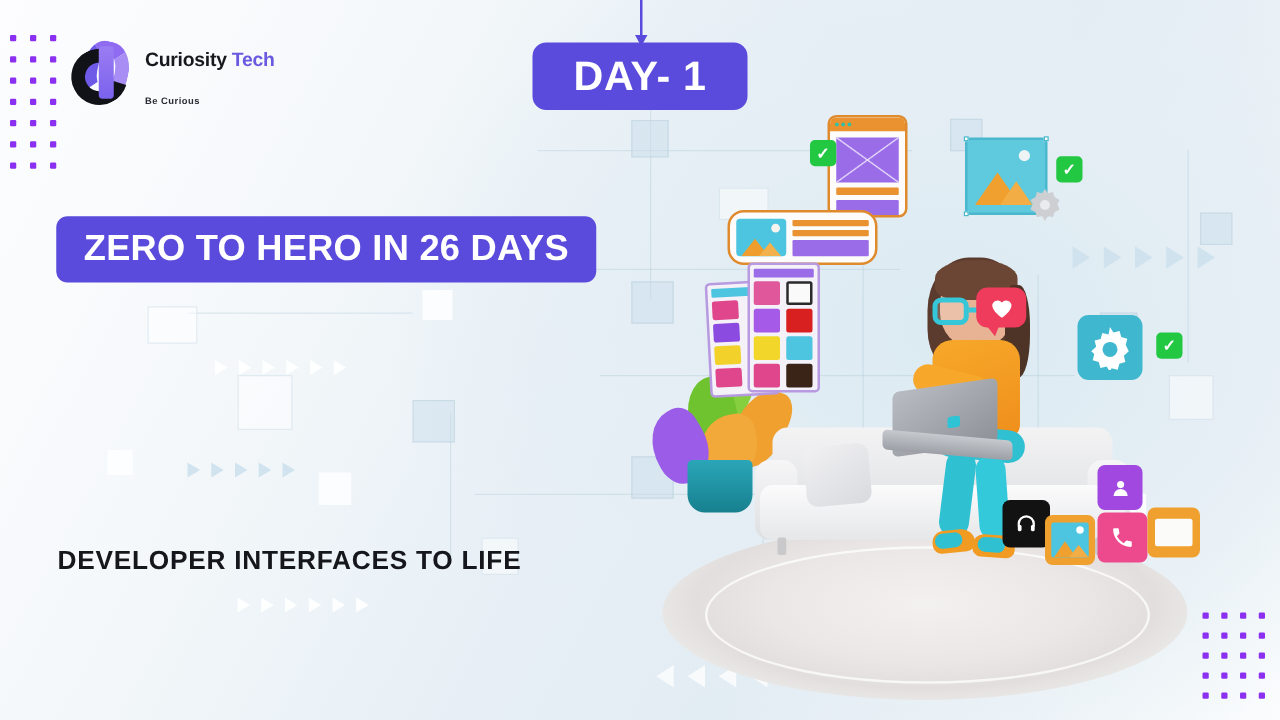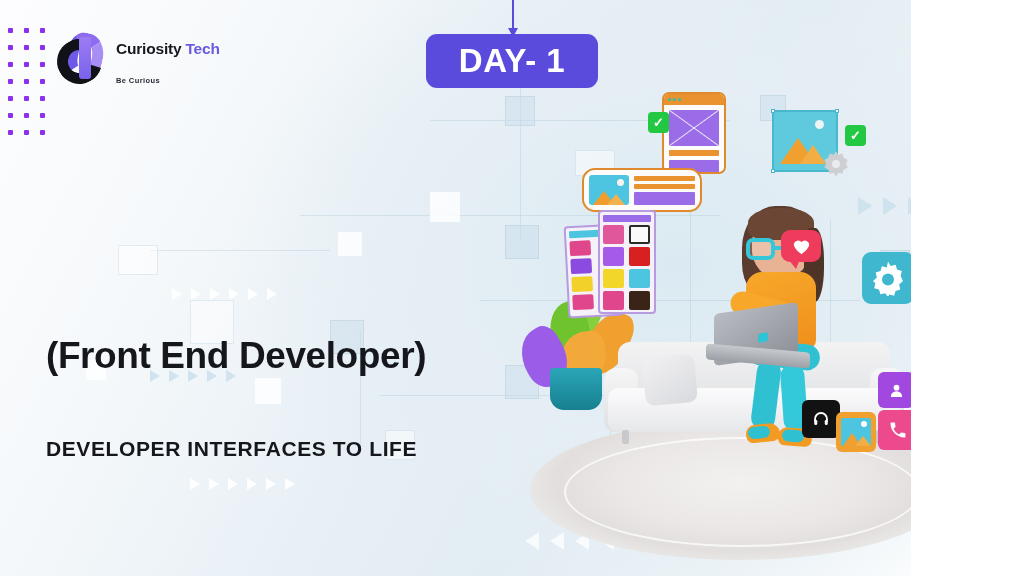--- a/index.html
+++ b/index.html
@@ -3,21 +3,21 @@
 <meta charset="utf-8">
 <style>
   * { margin:0; padding:0; box-sizing:border-box; }
   html,body { width:1024px; height:576px; overflow:hidden; }
   body {
     font-family:"Liberation Sans", sans-serif;
     background:#ffffff;
     position:relative;
   }
   .stage {
-    position:absolute; inset:0; width:911px; height:576px; overflow:hidden;
+    position:absolute; inset:0; width:1024px; height:576px; overflow:hidden;
     background:
       radial-gradient(ellipse 620px 500px at 74% 46%, #dbeaf2 0%, #e4eef4 35%, rgba(238,244,248,0) 72%),
       linear-gradient(118deg, #fdfdff 0%, #f6f9fb 22%, #e8f0f6 48%, #e2ecf3 66%, #eef4f8 84%, #fafcfd 100%);
   }
 
   
   .circuit { position:absolute; inset:0; opacity:.85; }
   .c-line { position:absolute; background:rgba(176,201,216,.45); }
   .c-line.h { height:1px; }
   .c-line.v { width:1px; }
@@ -388,21 +388,21 @@
       <div class="logo-title">
         <span class="t1">Curiosity </span><span class="t2">Tech</span>
       </div>
       <div class="logo-sub">Be Curious</div>
     </div>
   </div>
 
   <div class="day-arrow"></div>
   <div class="day-badge">DAY- 1</div>
 
-  <div class="h2">(Front End Developer)</div>
+  <div class="ribbon">ZERO TO HERO IN 26 DAYS</div>
   <div class="sub-b">DEVELOPER INTERFACES TO LIFE</div>
 
   <div class="illus">
 
     <div class="rug"></div>
 
     <div>
       <div class="leaf g1"></div>
         <div class="leaf g2"></div>
       <div class="leaf o1"></div>

